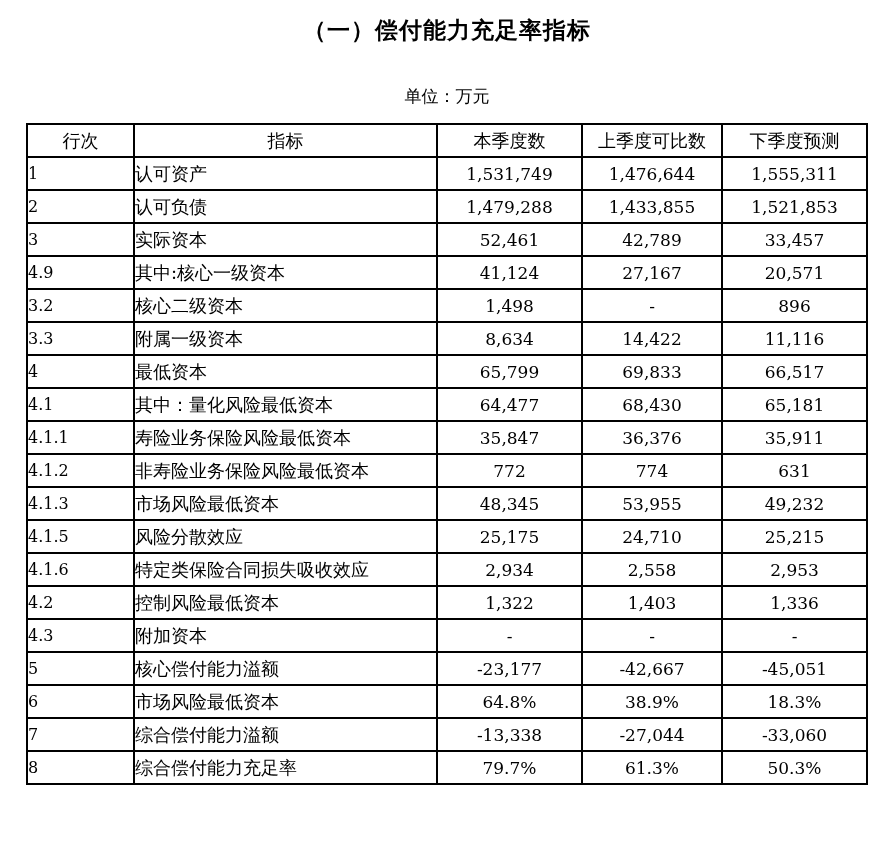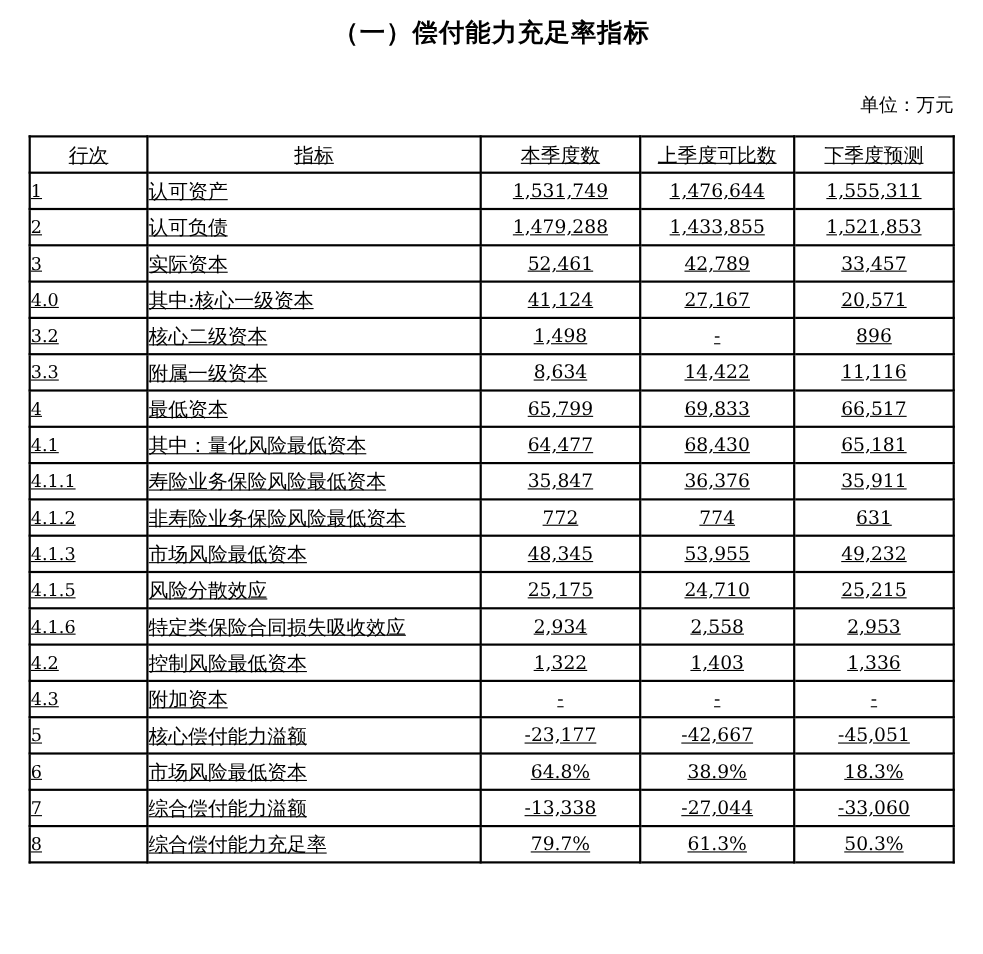--- a/index.html
+++ b/index.html
@@ -22,30 +22,29 @@
     padding-top: 15px;
     text-align: center;
     font-size: 23px;
     font-weight: bold;
     letter-spacing: 1px;
     line-height: 30px;
   }
   .unit {
     width: 840px;
     margin: 40px auto 9px auto;
-    text-align: right;
+    text-align: center;
     font-size: 17px;
     line-height: 22px;
   }
   table.tbl {
     width: 840px;
     margin: 16px auto;
     border-collapse: collapse;
     table-layout: fixed;
-    text-decoration: underline;
   }
   table.tbl th, table.tbl td {
     border: 2px solid #000000;
     height: 31px;
     padding: 0;
     vertical-align: middle;
     overflow: hidden;
     white-space: nowrap;
   }
   table.tbl th {
@@ -107,21 +106,21 @@
           <td class="c-num">1,521,853</td>
         </tr>
         <tr>
           <td class="c-no-cell">3</td>
           <td class="c-ind-cell">实际资本</td>
           <td class="c-num">52,461</td>
           <td class="c-num">42,789</td>
           <td class="c-num">33,457</td>
         </tr>
         <tr>
-          <td class="c-no-cell">4.0</td>
+          <td class="c-no-cell">4.9</td>
           <td class="c-ind-cell">其中:核心一级资本</td>
           <td class="c-num">41,124</td>
           <td class="c-num">27,167</td>
           <td class="c-num">20,571</td>
         </tr>
         <tr>
           <td class="c-no-cell">3.2</td>
           <td class="c-ind-cell">核心二级资本</td>
           <td class="c-num">1,498</td>
           <td class="c-num">-</td>

